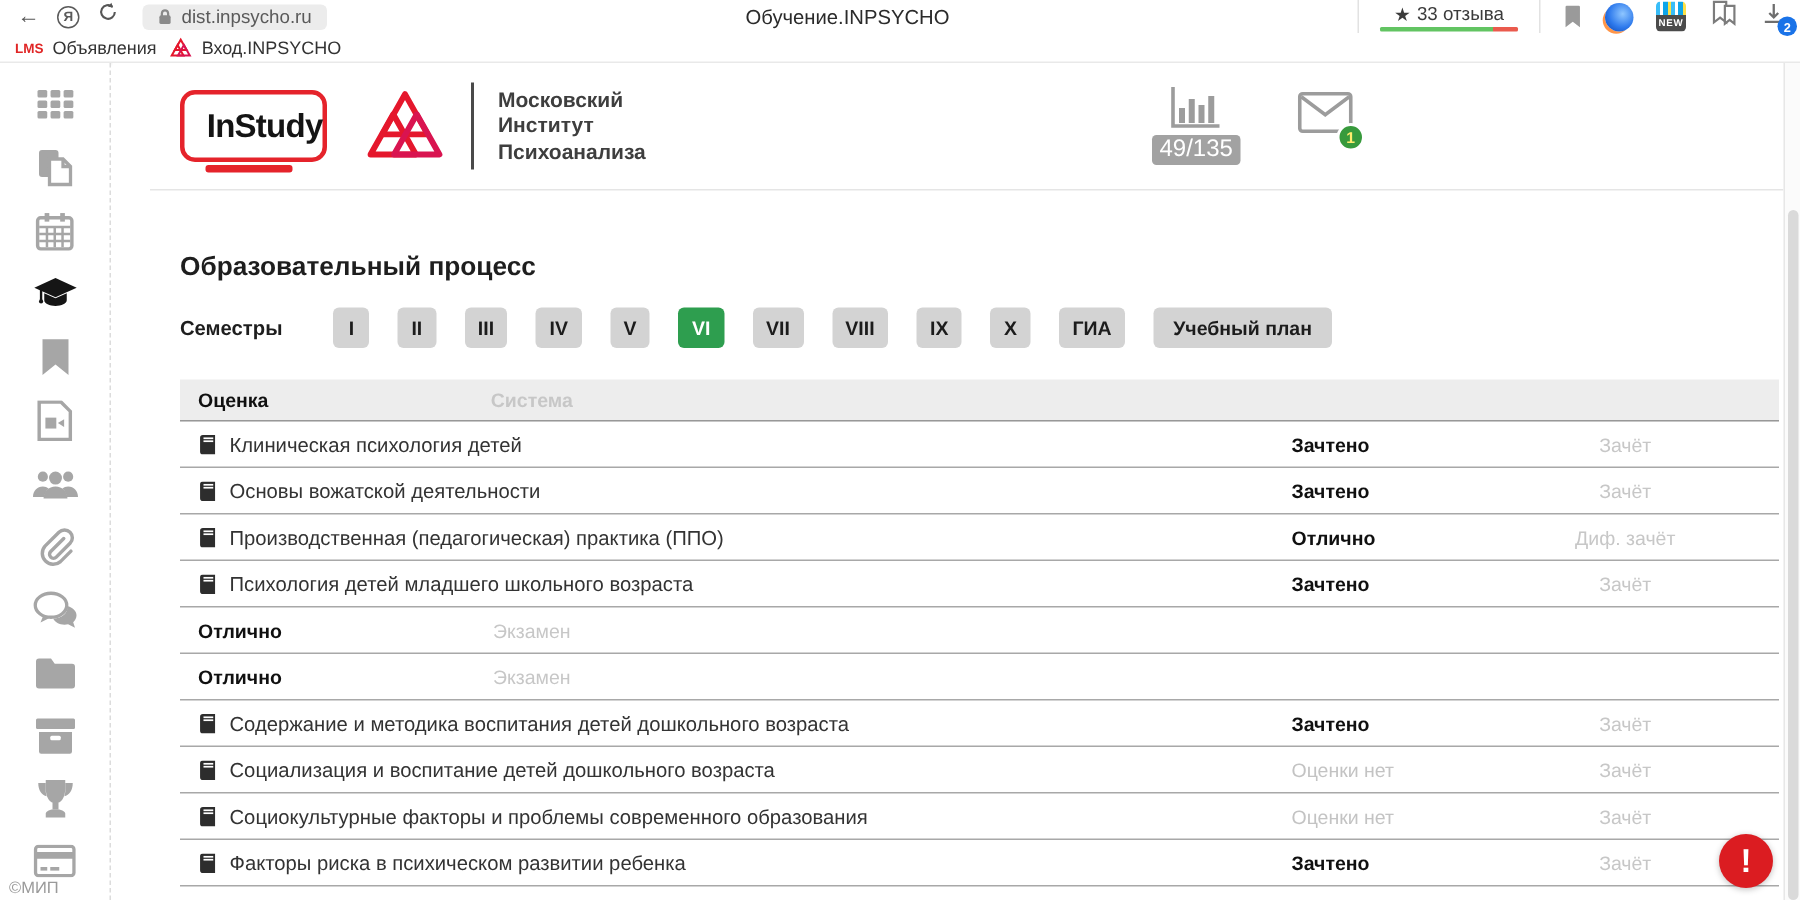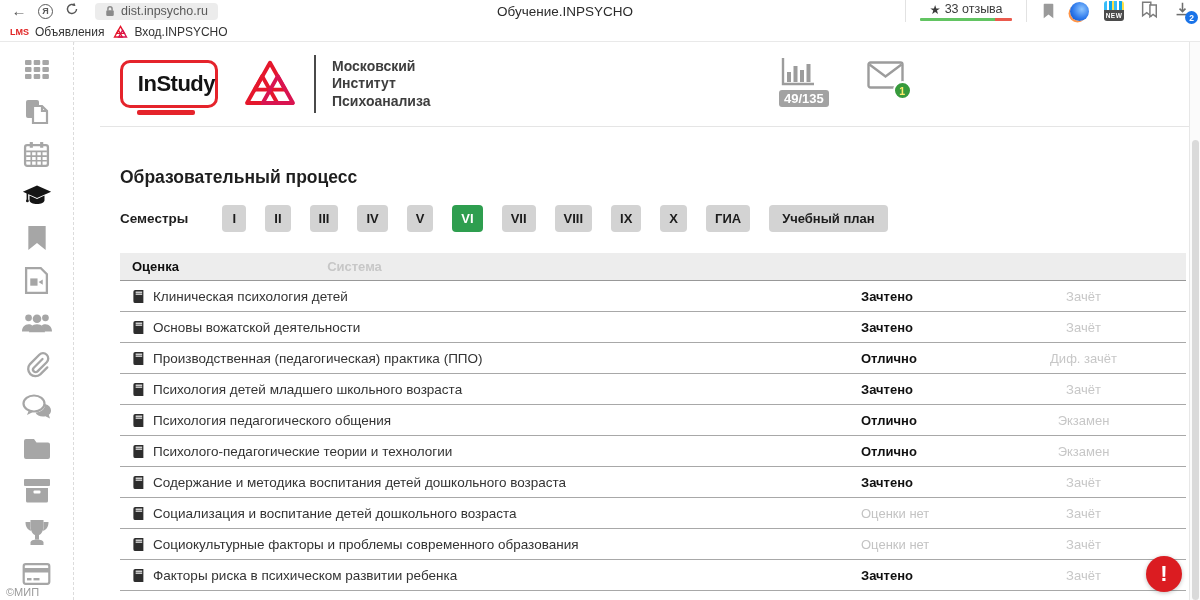--- a/index.html
+++ b/index.html
@@ -49,22 +49,22 @@
   .app-header { position:relative; margin-left:25px; height:85px; border-bottom:1px solid #e5e5e5;
     display:flex; align-items:center; padding-left:20px; gap:24px; }
   .instudy { position:relative; width:98px; height:48px; border:3px solid #e5232b; border-radius:10px;
     display:flex; align-items:center; justify-content:flex-end; font-weight:bold; font-size:22px; color:#141414; letter-spacing:-.5px; }
   .instudy::after { content:""; position:absolute; left:14px; bottom:-10px; width:58px; height:5px; background:#e5232b; border-radius:2px; }
   .mip-lockup { display:flex; align-items:center; gap:16px; }
   .divider-v { width:2px; height:58px; background:#4a4a4a; }
   .inst-name { font-weight:bold; font-size:14px; line-height:1.22; color:#3e3e3e; }
   .hdr-stats { position:absolute; left:668px; top:15px; display:flex; gap:38px; align-items:flex-start; }
   .stat-chart { display:flex; flex-direction:column; align-items:center; }
-  .stat-badge { margin-top:3px; background:#a2a2a2; color:#fff; font-size:13px; font-weight:bold;
-    padding:1px 5px; border-radius:3px;margin-left:11px; }
+  .stat-badge { margin-top:3px; background:#a2a2a2; color:#fff; font-size:16px; font-weight:normal;
+    padding:1px 5px; border-radius:3px; }
   .stat-mail { position:relative; margin-top:4px; }
   .mail-badge { position:absolute; right:-8px; bottom:-7px; width:19px; height:19px; border-radius:50%;
     background:#379a3c; border:2px solid #fff; color:#ffec6e; font-size:10.5px; font-weight:bold;
     display:flex; align-items:center; justify-content:center; }
   .content { padding-left:45px; }
   .page-title { margin-top:40px; font-size:17.5px; font-weight:bold; color:#1e1e1e; }
   .semesters { display:flex; align-items:center; gap:19px; margin-top:17px; }
   .sem-label { font-weight:bold; font-size:13.5px; color:#1e1e1e; margin-right:15px; }
   .sem-btn { padding:7px 9px; min-width:24px; background:#d3d3d3; border-radius:4px; font-weight:bold;
     font-size:13px; color:#1c1c1c; text-align:center; line-height:1; cursor:pointer; }
@@ -373,44 +373,24 @@
                 <rect x="4.5" y="2" width="8" height="1.4" fill="#fff"></rect>
                 <rect x="4.5" y="4.4" width="8" height="1.4" fill="#fff"></rect>
               </svg>
             </span>
             <span>Психология детей младшего школьного возраста</span>
           </span>
         <span class="t-grade">Зачтено</span>
         <span class="t-system">Зачёт</span>
       </div>
       <div class="t-row">
-        <span class="t-name">
-            <span class="book-ic">
-              <svg width="13" height="13" viewBox="0 0 16 16">
-                <path fill="#2d2d2d" d="M4 0h10v16H4a2.3 2.3 0 0 1-2.3-2.3V2.3A2.3 2.3 0 0 1 4 0z"></path>
-                <rect x="4.5" y="2" width="8" height="1.4" fill="#fff"></rect>
-                <rect x="4.5" y="4.4" width="8" height="1.4" fill="#fff"></rect>
-              </svg>
-            </span>
-            <span>Психология педагогического общения</span>
-          </span>
         <span class="t-grade">Отлично</span>
         <span class="t-system">Экзамен</span>
       </div>
       <div class="t-row">
-        <span class="t-name">
-            <span class="book-ic">
-              <svg width="13" height="13" viewBox="0 0 16 16">
-                <path fill="#2d2d2d" d="M4 0h10v16H4a2.3 2.3 0 0 1-2.3-2.3V2.3A2.3 2.3 0 0 1 4 0z"></path>
-                <rect x="4.5" y="2" width="8" height="1.4" fill="#fff"></rect>
-                <rect x="4.5" y="4.4" width="8" height="1.4" fill="#fff"></rect>
-              </svg>
-            </span>
-            <span>Психолого-педагогические теории и технологии</span>
-          </span>
         <span class="t-grade">Отлично</span>
         <span class="t-system">Экзамен</span>
       </div>
       <div class="t-row">
         <span class="t-name">
             <span class="book-ic">
               <svg width="13" height="13" viewBox="0 0 16 16">
                 <path fill="#2d2d2d" d="M4 0h10v16H4a2.3 2.3 0 0 1-2.3-2.3V2.3A2.3 2.3 0 0 1 4 0z"></path>
                 <rect x="4.5" y="2" width="8" height="1.4" fill="#fff"></rect>
                 <rect x="4.5" y="4.4" width="8" height="1.4" fill="#fff"></rect>

